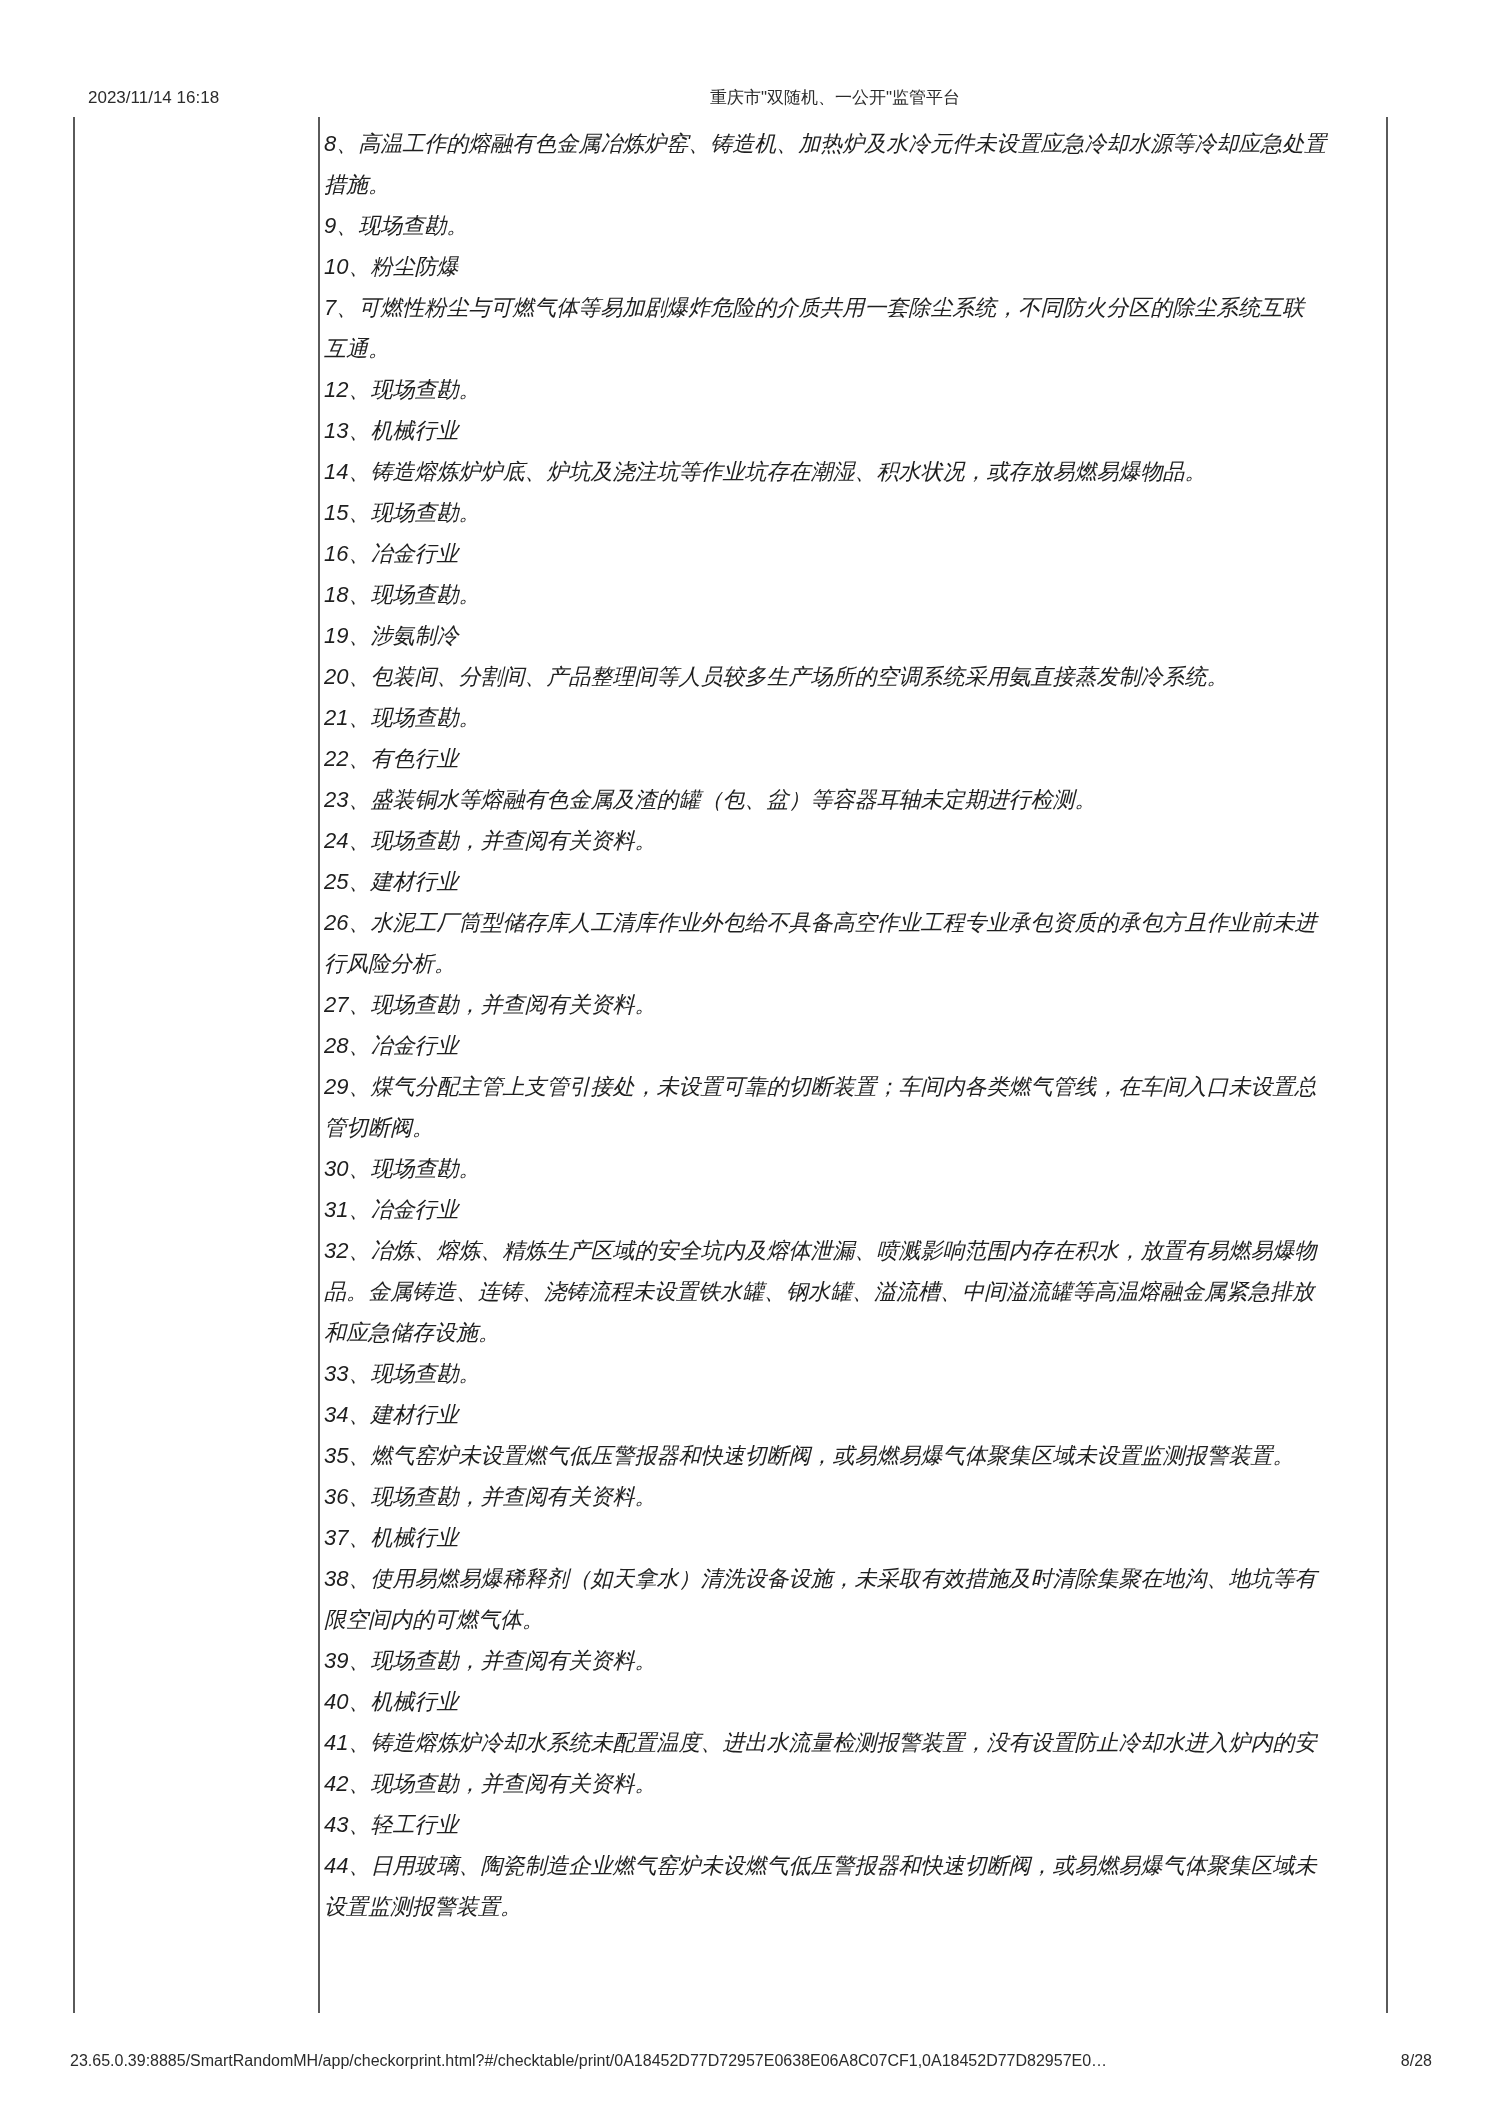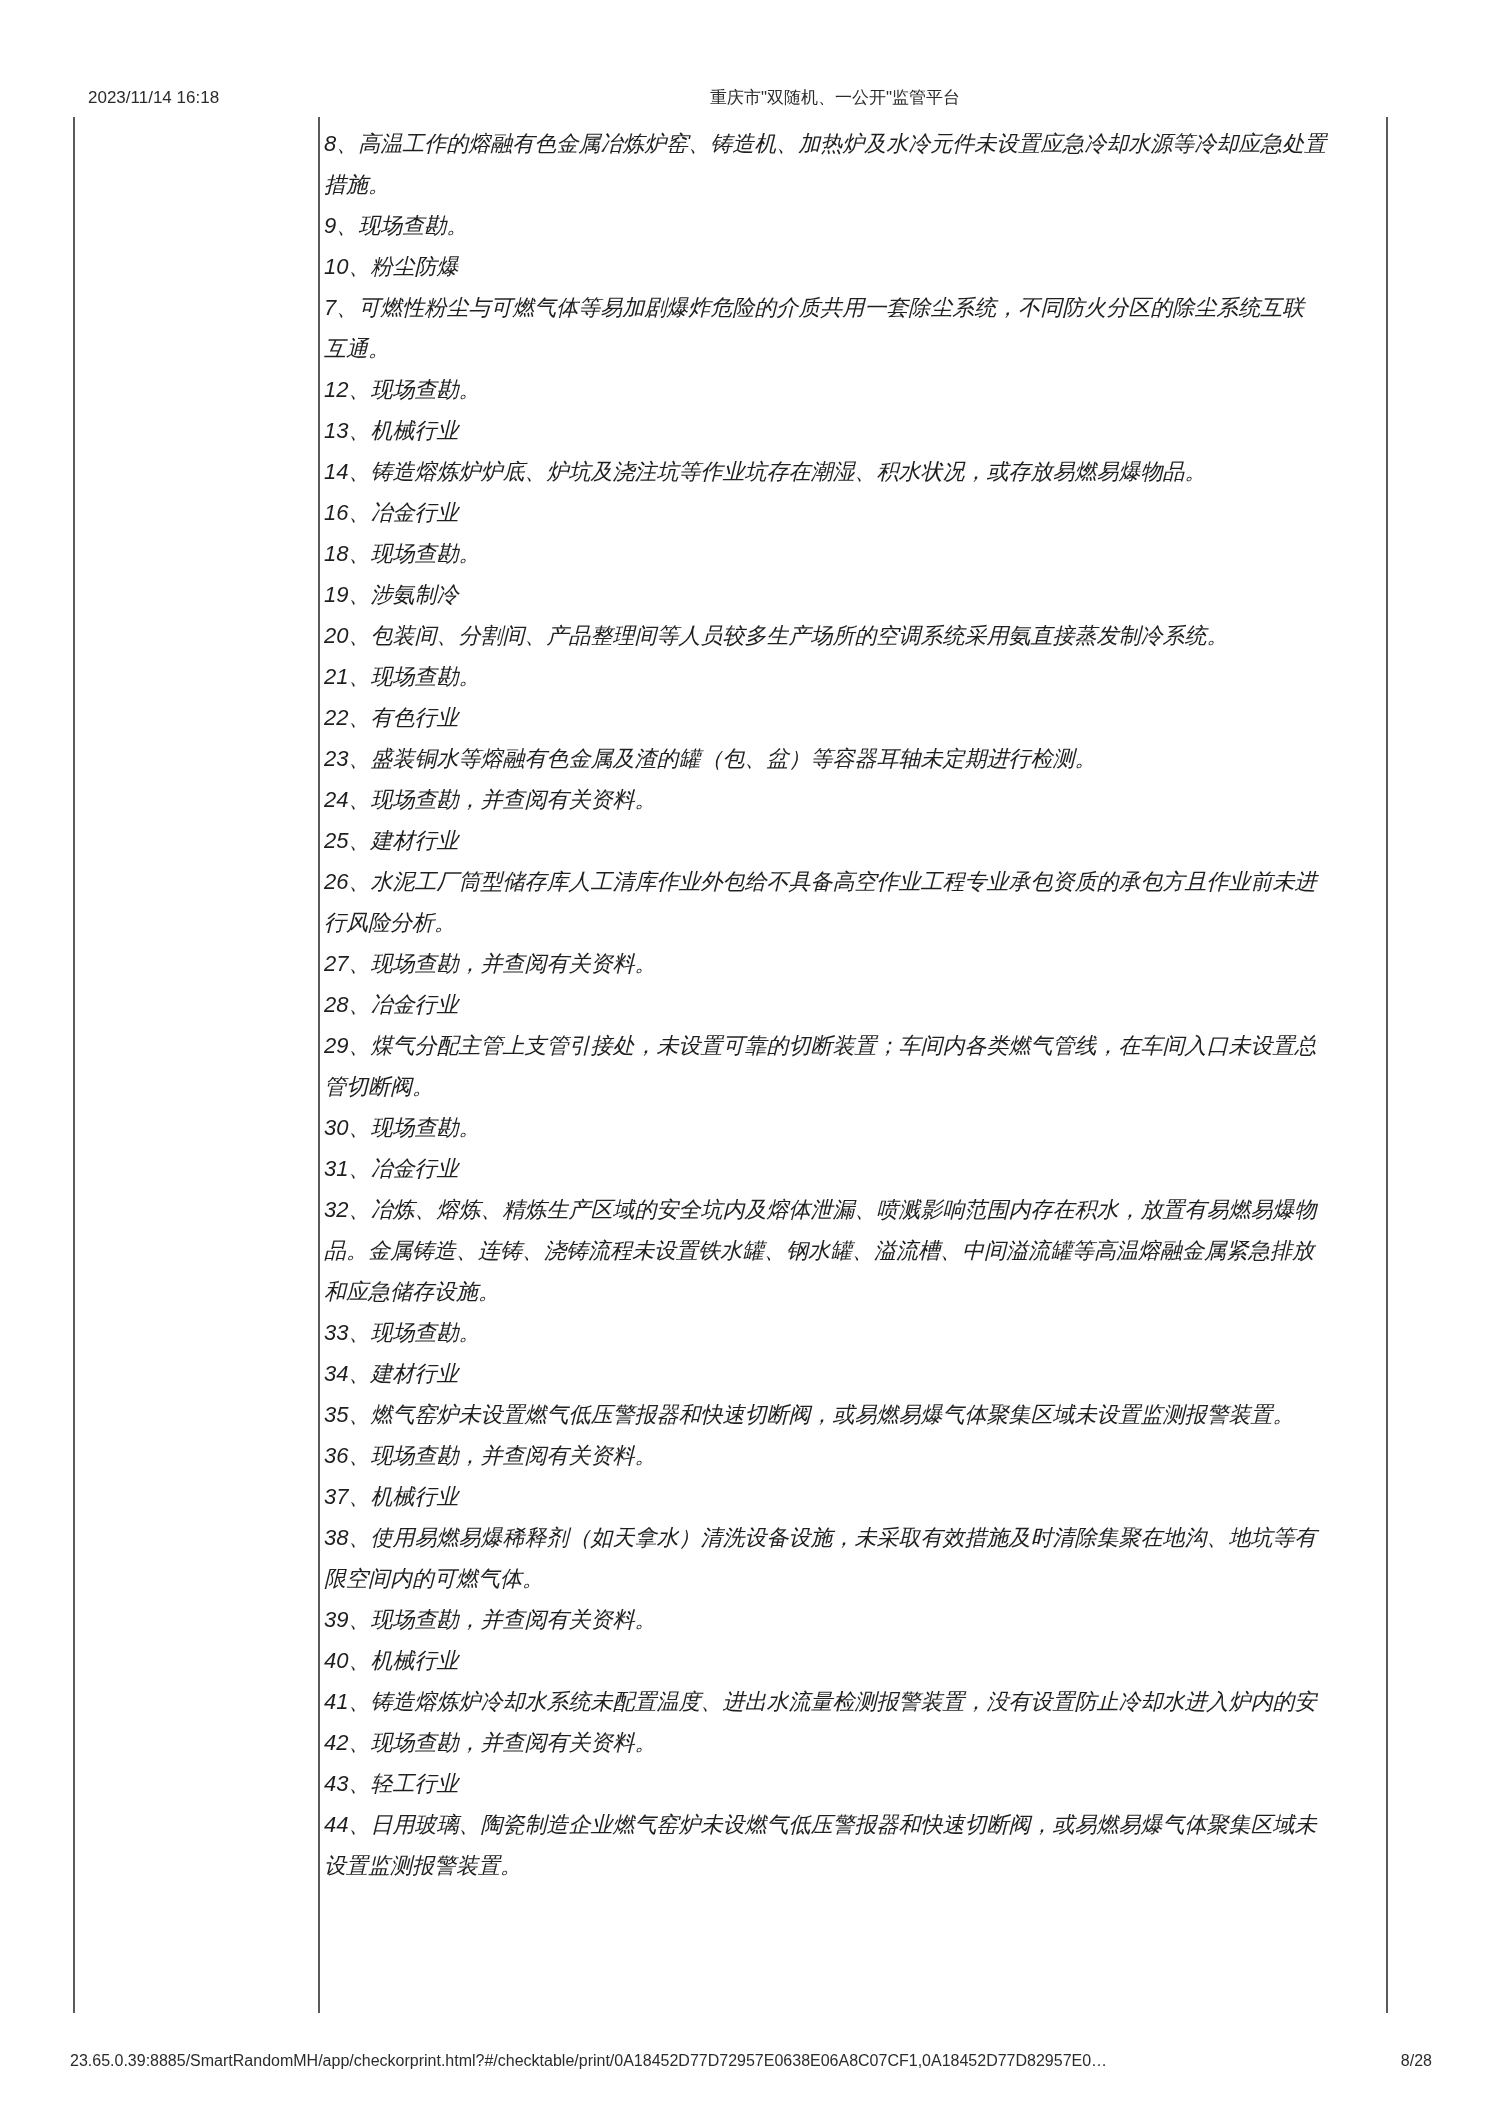--- a/index.html
+++ b/index.html
@@ -99,20 +99,21 @@
 <div class="content-column">
     <div class="line">8、高温工作的熔融有色金属冶炼炉窑、铸造机、加热炉及水冷元件未设置应急冷却水源等冷却应急处置</div>
     <div class="line">措施。</div>
     <div class="line">9、现场查勘。</div>
     <div class="line">10、粉尘防爆</div>
     <div class="line">7、可燃性粉尘与可燃气体等易加剧爆炸危险的介质共用一套除尘系统，不同防火分区的除尘系统互联</div>
     <div class="line">互通。</div>
     <div class="line">12、现场查勘。</div>
     <div class="line">13、机械行业</div>
     <div class="line">14、铸造熔炼炉炉底、炉坑及浇注坑等作业坑存在潮湿、积水状况，或存放易燃易爆物品。</div>
+    <div class="line">15、现场查勘。</div>
     <div class="line">16、冶金行业</div>
     <div class="line">18、现场查勘。</div>
     <div class="line">19、涉氨制冷</div>
     <div class="line">20、包装间、分割间、产品整理间等人员较多生产场所的空调系统采用氨直接蒸发制冷系统。</div>
     <div class="line">21、现场查勘。</div>
     <div class="line">22、有色行业</div>
     <div class="line">23、盛装铜水等熔融有色金属及渣的罐（包、盆）等容器耳轴未定期进行检测。</div>
     <div class="line">24、现场查勘，并查阅有关资料。</div>
     <div class="line">25、建材行业</div>
     <div class="line">26、水泥工厂筒型储存库人工清库作业外包给不具备高空作业工程专业承包资质的承包方且作业前未进</div>

